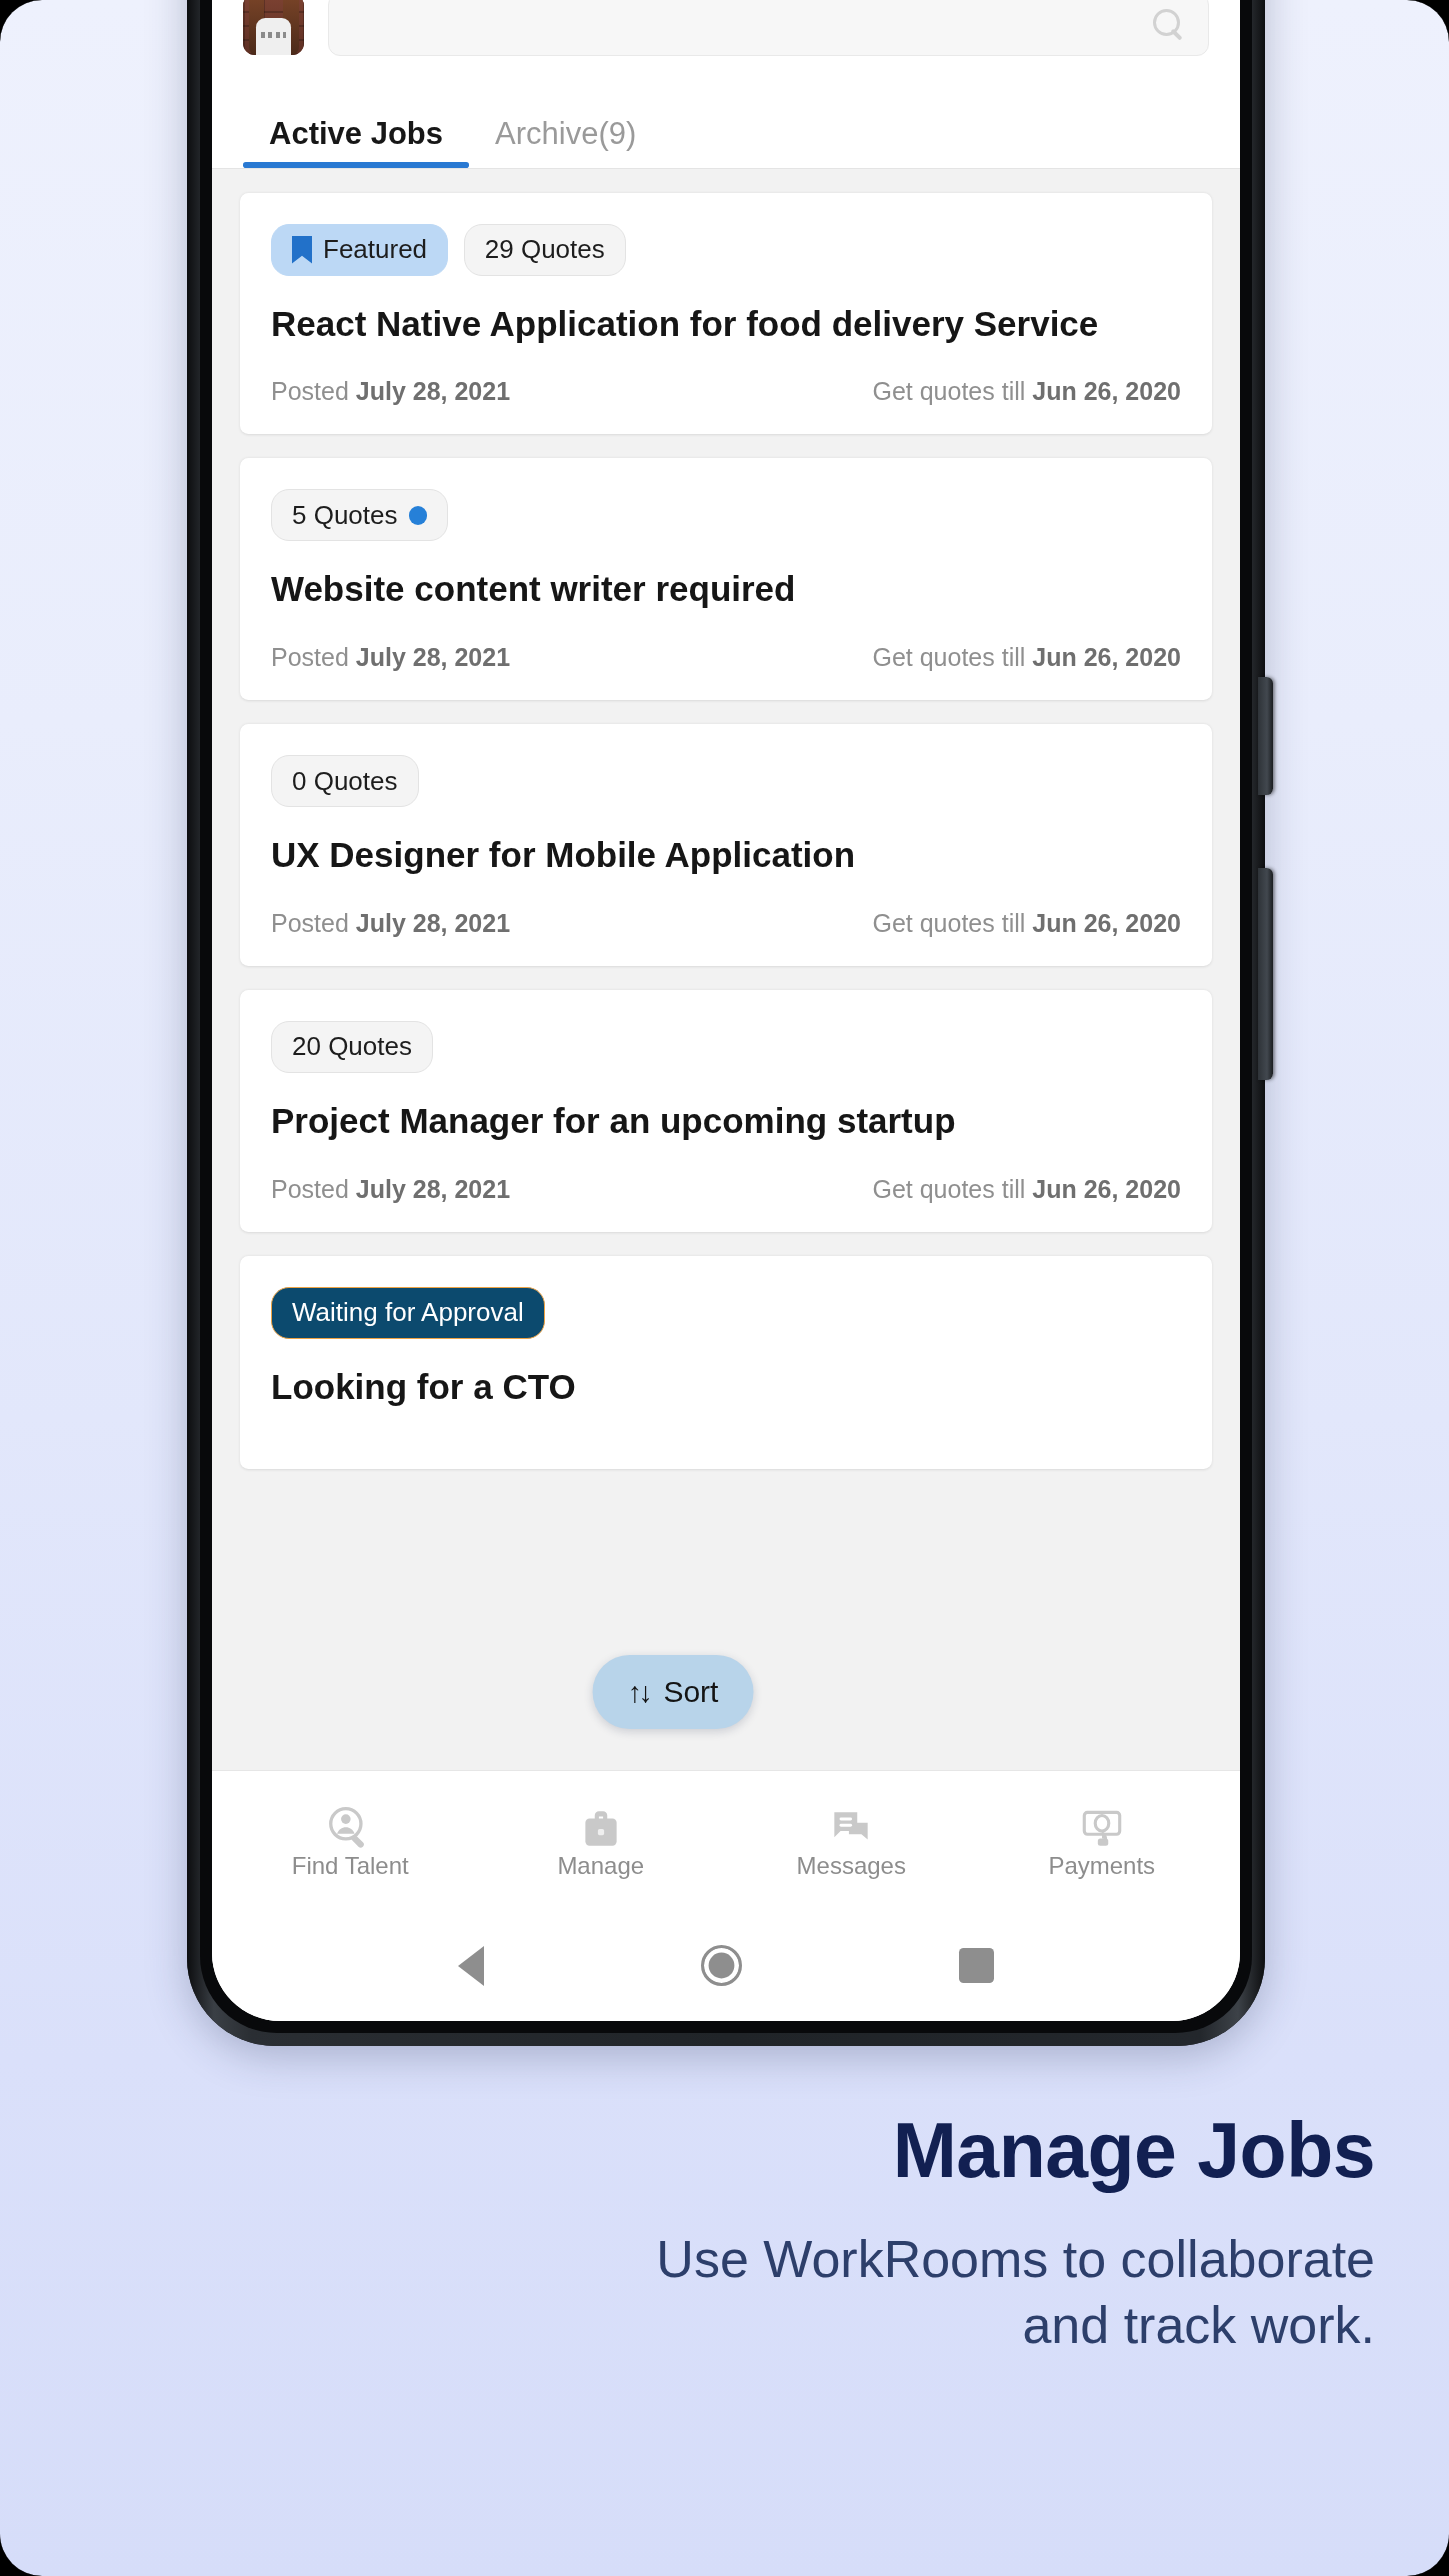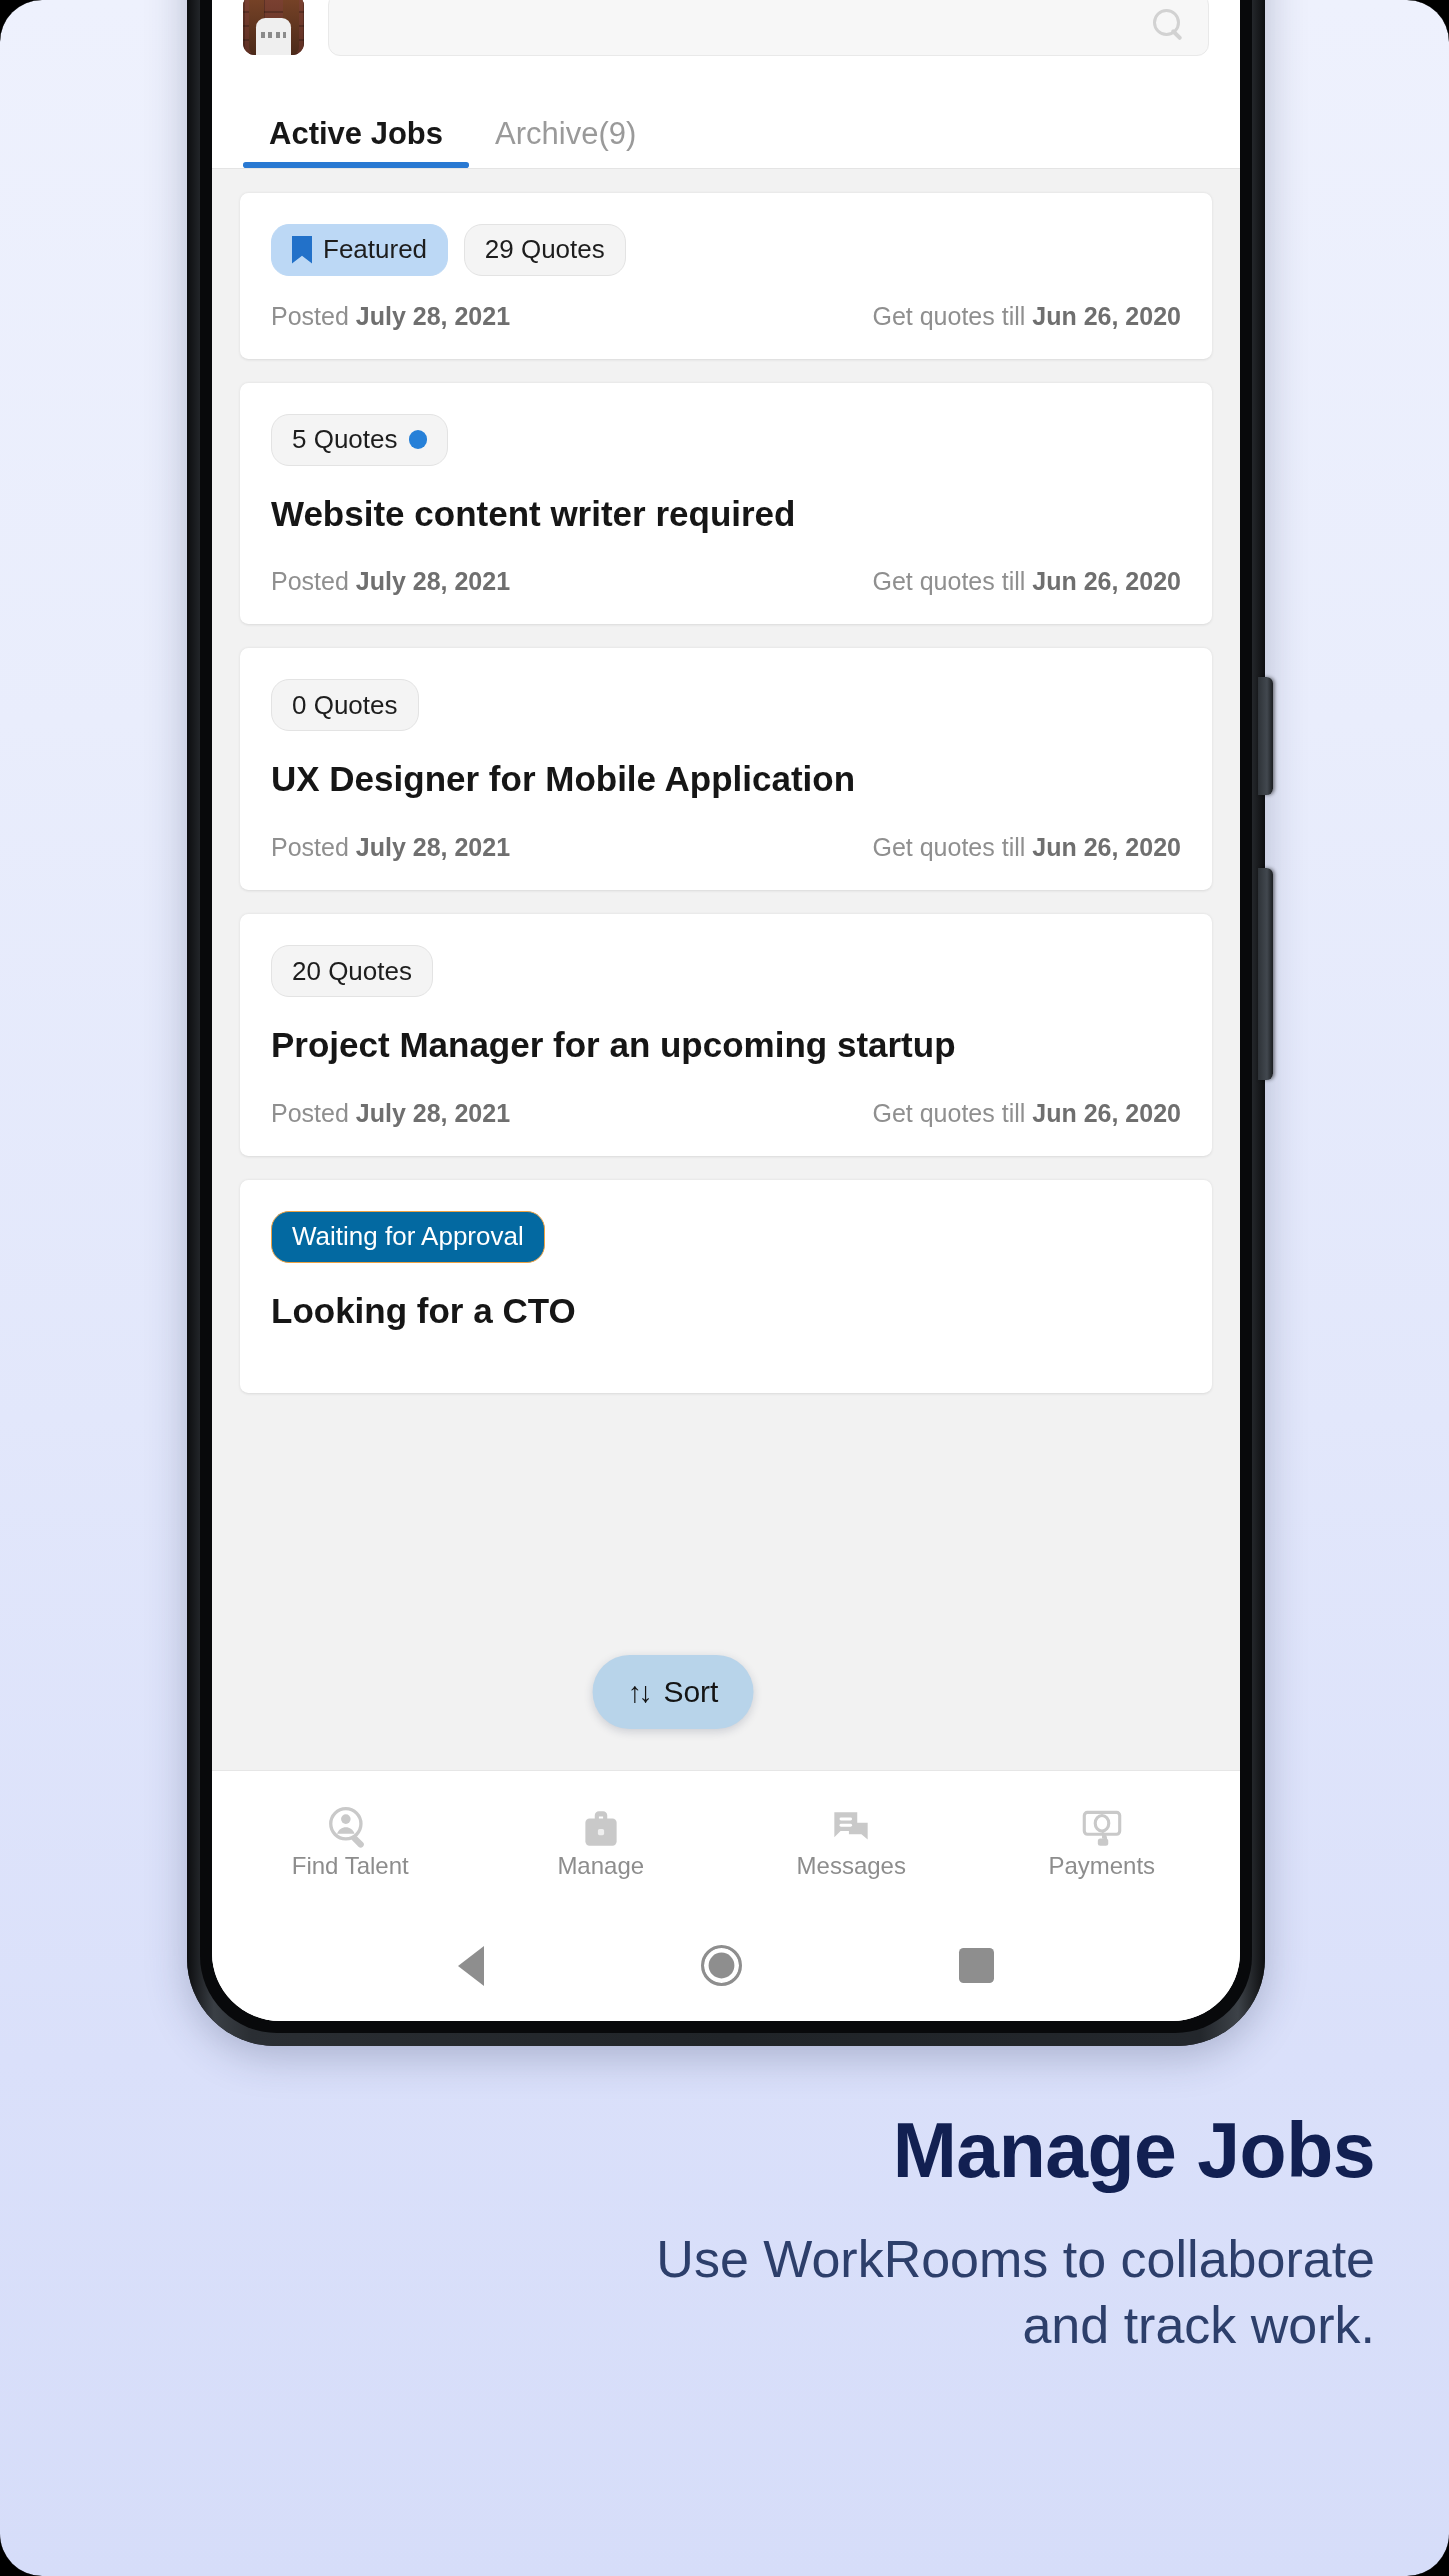--- a/index.html
+++ b/index.html
@@ -163,21 +163,21 @@
   .badges{ display:flex; align-items:center; gap:15.7px; margin-bottom:26px; }
   .badge{
     display:inline-flex; align-items:center; gap:11px;
     height:52px; padding:0 20px;
     border-radius:18px;
     font-size:26px; color:#1d1d1d;
     background:#f4f4f4; border:0.9px solid #e3e3e3;
     white-space:nowrap;
   }
   .badge.featured{ background:#bcd8f5; border-color:#bcd8f5; }
-  .badge.status{ background:#0369a1; border-color:#eda243; color:#fff; }
+  .badge.status{ background:#0c4a6e; border-color:#eda243; color:#fff; }
   .bookmark{
     width:20px; height:28px; flex:0 0 auto;
     background:#2271c9;
     clip-path:polygon(0 0,100% 0,100% 100%,50% 72%,0 100%);
   }
   .dot{
     width:18.4px; height:18.4px; border-radius:50%;
     background:#2680d8; flex:0 0 auto;
   }
   .job-title{
@@ -308,20 +308,21 @@
             <div class="card">
               <div class="badges">
                 <span class="badge featured">
                   <span class="bookmark"></span>
                   <span>Featured</span>
                 </span>
                 <span class="badge">
                   <span>29 Quotes</span>
                 </span>
               </div>
+              <div class="job-title">React Native Application for food delivery Service</div>
               <div class="meta">
                 <span><span>Posted </span><b>July 28, 2021</b></span>
                 <span class="right"><span>Get quotes till </span><b>Jun 26, 2020</b></span>
               </div>
             </div>
 
             <div class="card">
               <div class="badges">
                 <span class="badge">
                   <span>5 Quotes</span>

